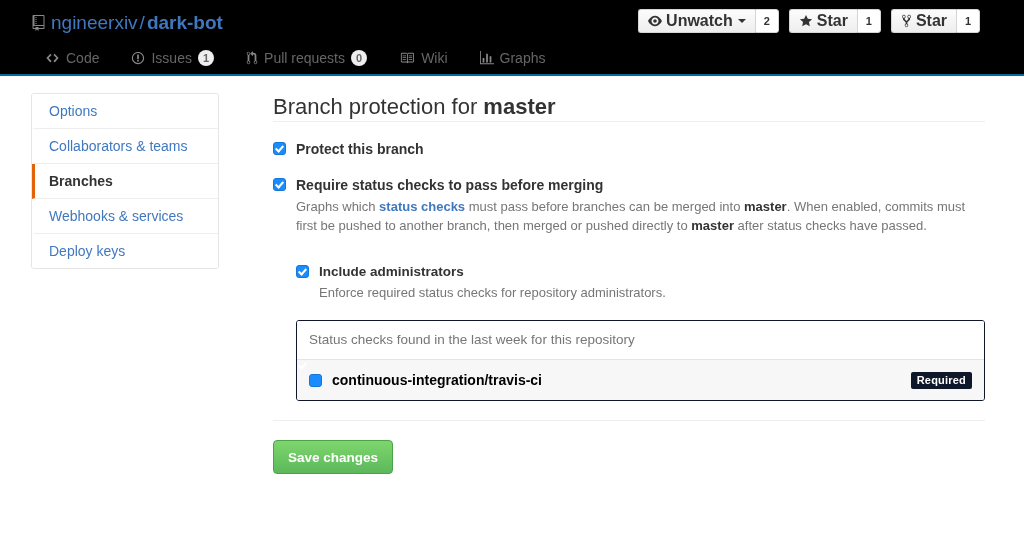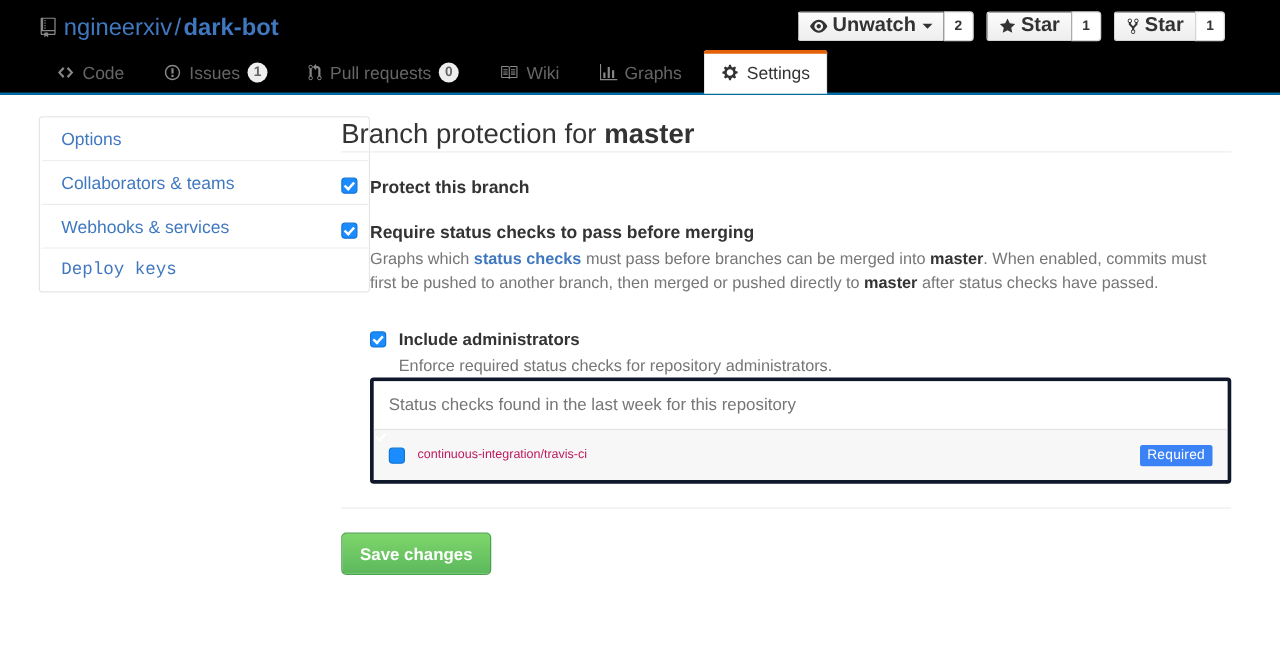--- a/index.html
+++ b/index.html
@@ -181,42 +181,41 @@
   .page-body {
     position: relative;
     padding: 0;
   }
 
   
   .settings-sidebar {
     position: absolute;
     left: 31px;
     top: 17px;
-    width: 265px;
+    width: 188px;
     border: 1px solid #e5e5e5;
     border-radius: 3px;
     background: #ffffff;
     box-sizing: border-box;
     overflow: hidden;
   }
   .side-item {
     display: block;
     padding: 8px 14px;
     font-size: 14px;
     line-height: 18px;
     color: #4078c0;
     text-decoration: none;
     border-bottom: 1px solid #eeeeee;
     border-left: 3px solid transparent;
     box-sizing: border-box;
     background: #ffffff;
   }
   .side-item:last-child {
     border-bottom: none;
-    font-family: Liberation Mono, monospace;
   }
   .side-item.selected {
     color: #333333;
     font-weight: bold;
     border-left-color: #e36209;
   }
 
   
   .settings-main {
     position: absolute;
@@ -299,22 +298,23 @@
     margin-top: 28px;
   }
   .sub-setting .setting-note {
     font-size: 13px;
     color: #767676;
     margin-top: 2px;
   }
 
   
   .checks-box {
+    margin-top: 18px;
     margin-left: 23px;
-    border: 3px solid #0f172a;
+    border: 1px solid #0f172a;
     border-radius: 3px;
     overflow: hidden;
     background: #ffffff;
   }
   .checks-box-header {
     padding: 10px 12px;
     font-size: 13.5px;
     color: #767676;
     background: #ffffff;
     border-bottom: 1px solid #e5e5e5;
@@ -327,36 +327,36 @@
     background: #f7f7f7;
     position: relative;
     min-height: 20px;
   }
   .check-row .cbox {
     position: static;
     flex: 0 0 auto;
     margin-right: 10px;
   }
   .check-name {
-    font-size: 10px;
-    font-weight: normal;
-    color: #be185d;
+    font-size: 14px;
+    font-weight: bold;
+    color: #000000;
     flex: 1 1 auto;
     line-height: 18px;
   }
   .required-badge {
     display: inline-flex;
     align-items: center;
     height: 17px;
     padding: 0 6px;
-    background: #3b82f6;
+    background: #0f172a;
     border-radius: 2px;
     color: #ffffff;
     font-size: 11px;
-    font-weight: normal;
+    font-weight: bold;
     box-sizing: border-box;
     letter-spacing: 0.2px;
   }
 
   .divider-line {
     margin-top: 19px;
     border-top: 1px solid #eeeeee;
   }
 
   
@@ -475,37 +475,30 @@
 
     <a class="nav-tab" href="#">
       <span class="glyph">
         <svg width="14" height="14" viewBox="0 0 16 16" fill="currentColor" aria-hidden="true">
           <path d="M16 14v1H0V0h1v14h15zM5 13H3V8h2v5zm4 0H7V3h2v10zm4 0h-2V6h2v7z"></path>
         </svg>
       </span>
       <span>Graphs</span>
     </a>
 
-    <a class="nav-tab selected" href="#">
-      <span class="glyph">
-        <svg width="14" height="14" viewBox="0 0 14 16" fill="currentColor" aria-hidden="true">
-          <path d="M14 8.77v-1.6l-1.94-.64-.45-1.09.88-1.84-1.13-1.13-1.81.91-1.09-.45-.69-1.92h-1.6l-.63 1.94-1.11.45-1.84-.88-1.13 1.13.91 1.81-.45 1.09L0 7.23v1.59l1.94.64.45 1.09-.88 1.84 1.13 1.13 1.81-.91 1.09.45.69 1.92h1.59l.63-1.94 1.11-.45 1.84.88 1.13-1.13-.92-1.81.47-1.09L14 8.75v.02zM7 11c-1.66 0-3-1.34-3-3s1.34-3 3-3 3 1.34 3 3-1.34 3-3 3z"></path>
-        </svg>
-      </span>
-      <span>Settings</span>
-    </a>
 
   </div>
 </div>
 
 <div class="page-body">
 
   <nav class="settings-sidebar">
     <a class="side-item" href="#">Options</a>
     <a class="side-item" href="#">Collaborators &amp; teams</a>
+    <a class="side-item selected" href="#">Branches</a>
     <a class="side-item" href="#">Webhooks &amp; services</a>
     <a class="side-item" href="#">Deploy keys</a>
   </nav>
 
   <div class="settings-main">
 
     <h2 class="page-heading"><span>Branch protection for </span><b>master</b></h2>
 
     <div class="setting-block">
       <div class="setting-row">

